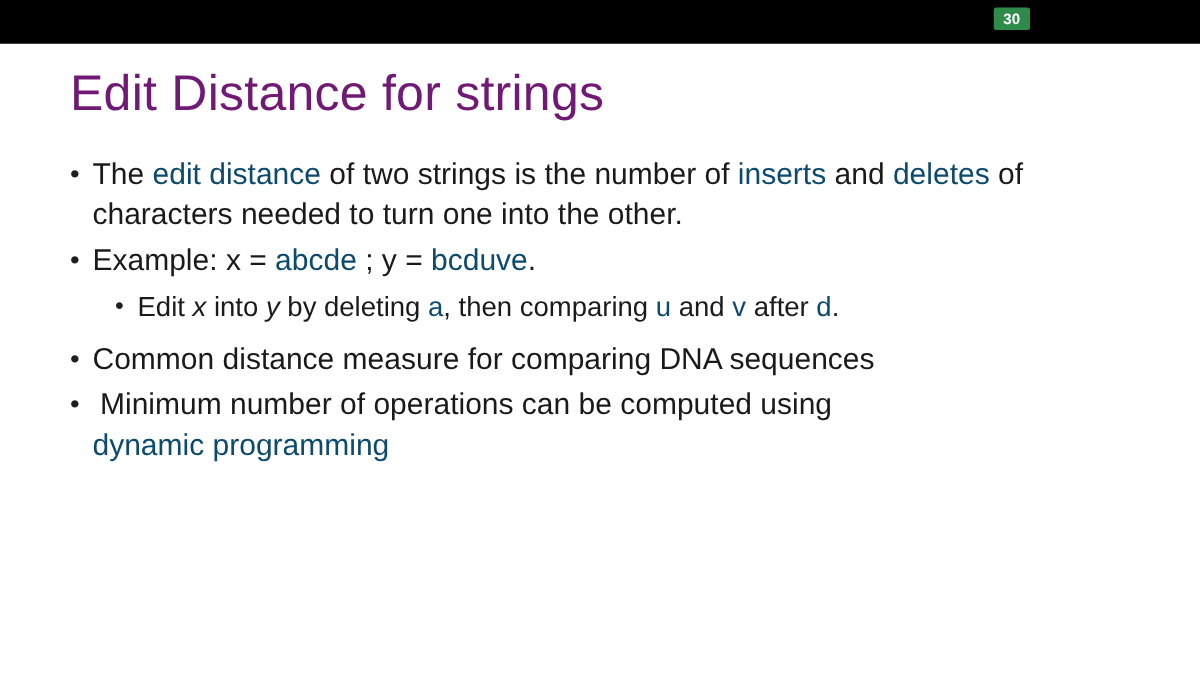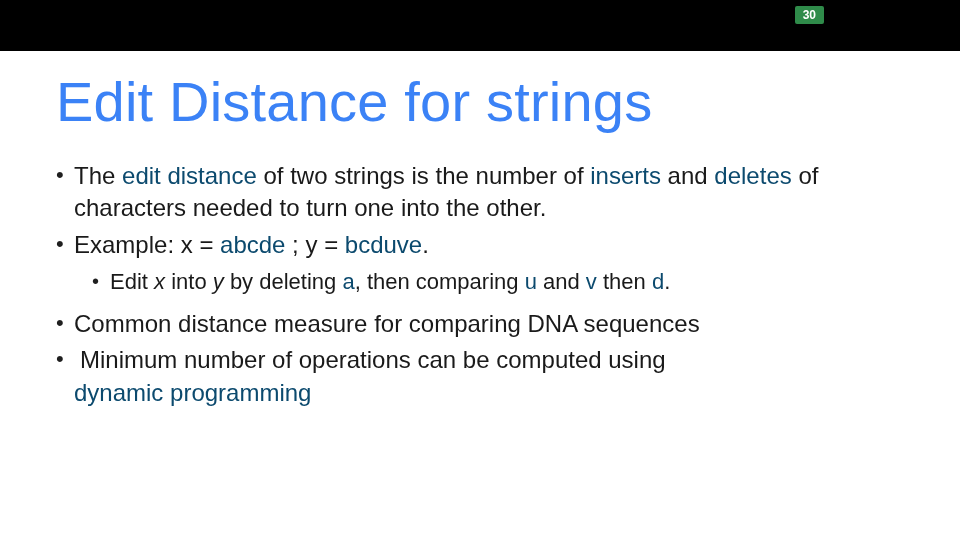--- a/index.html
+++ b/index.html
@@ -7,42 +7,42 @@
     padding: 0;
     width: 960px;
     height: 540px;
     font-family: Arial, Helvetica, sans-serif;
     background: #ffffff;
     color: #1a1a1a;
     overflow: hidden;
   }
   .header-bar {
     width: 100%;
-    height: 51px;
+    height: 35px;
     background: #000000;
     position: relative;
   }
   .page-badge {
     position: absolute;
     top: 6px;
     right: 136px;
     background: #2f8b4a;
     color: #ffffff;
     font-size: 12px;
     font-weight: bold;
     padding: 2px 8px;
     border-radius: 2px;
   }
   .content {
     padding: 18px 56px 0 56px;
   }
   .title {
-    font-size: 56px;
+    font-size: 40px;
     font-weight: 400;
-    color: #3b82f6;
+    color: #701a75;
     margin: 0 0 26px 0;
     letter-spacing: 0.2px;
   }
   ul.top {
     list-style: none;
     padding: 0;
     margin: 0;
     font-size: 24px;
     line-height: 1.35;
   }
@@ -99,21 +99,21 @@
 
     <li>
       <span>The </span><span class="accent">edit distance </span><span> of two strings is the number of </span><span class="accent">inserts</span><span> and </span><span class="accent">deletes</span><span> of characters needed to turn one into the other.</span>
     </li>
 
     <li>
       <span>Example:  x = </span><span class="accent">abcde</span><span> ; y = </span><span class="accent">bcduve</span><span>.</span>
 
       <ul class="sub">
         <li>
-          <span>Edit </span><span class="ital">x </span><span> into </span><span class="ital">y </span><span> by deleting </span><span class="accent">a</span><span>, then comparing </span><span class="accent">u </span><span> and </span><span class="accent">v </span><span> then </span><span class="accent">d</span><span>.</span>
+          <span>Edit </span><span class="ital">x </span><span> into </span><span class="ital">y </span><span> by deleting </span><span class="accent">a</span><span>, then comparing </span><span class="accent">u </span><span> and </span><span class="accent">v </span><span> after </span><span class="accent">d</span><span>.</span>
         </li>
       </ul>
     </li>
 
     <li>
       <span>Common distance measure for comparing DNA sequences</span>
     </li>
 
     <li>
       <span class="indent-small"> Minimum number of operations can be computed using </span><br>

